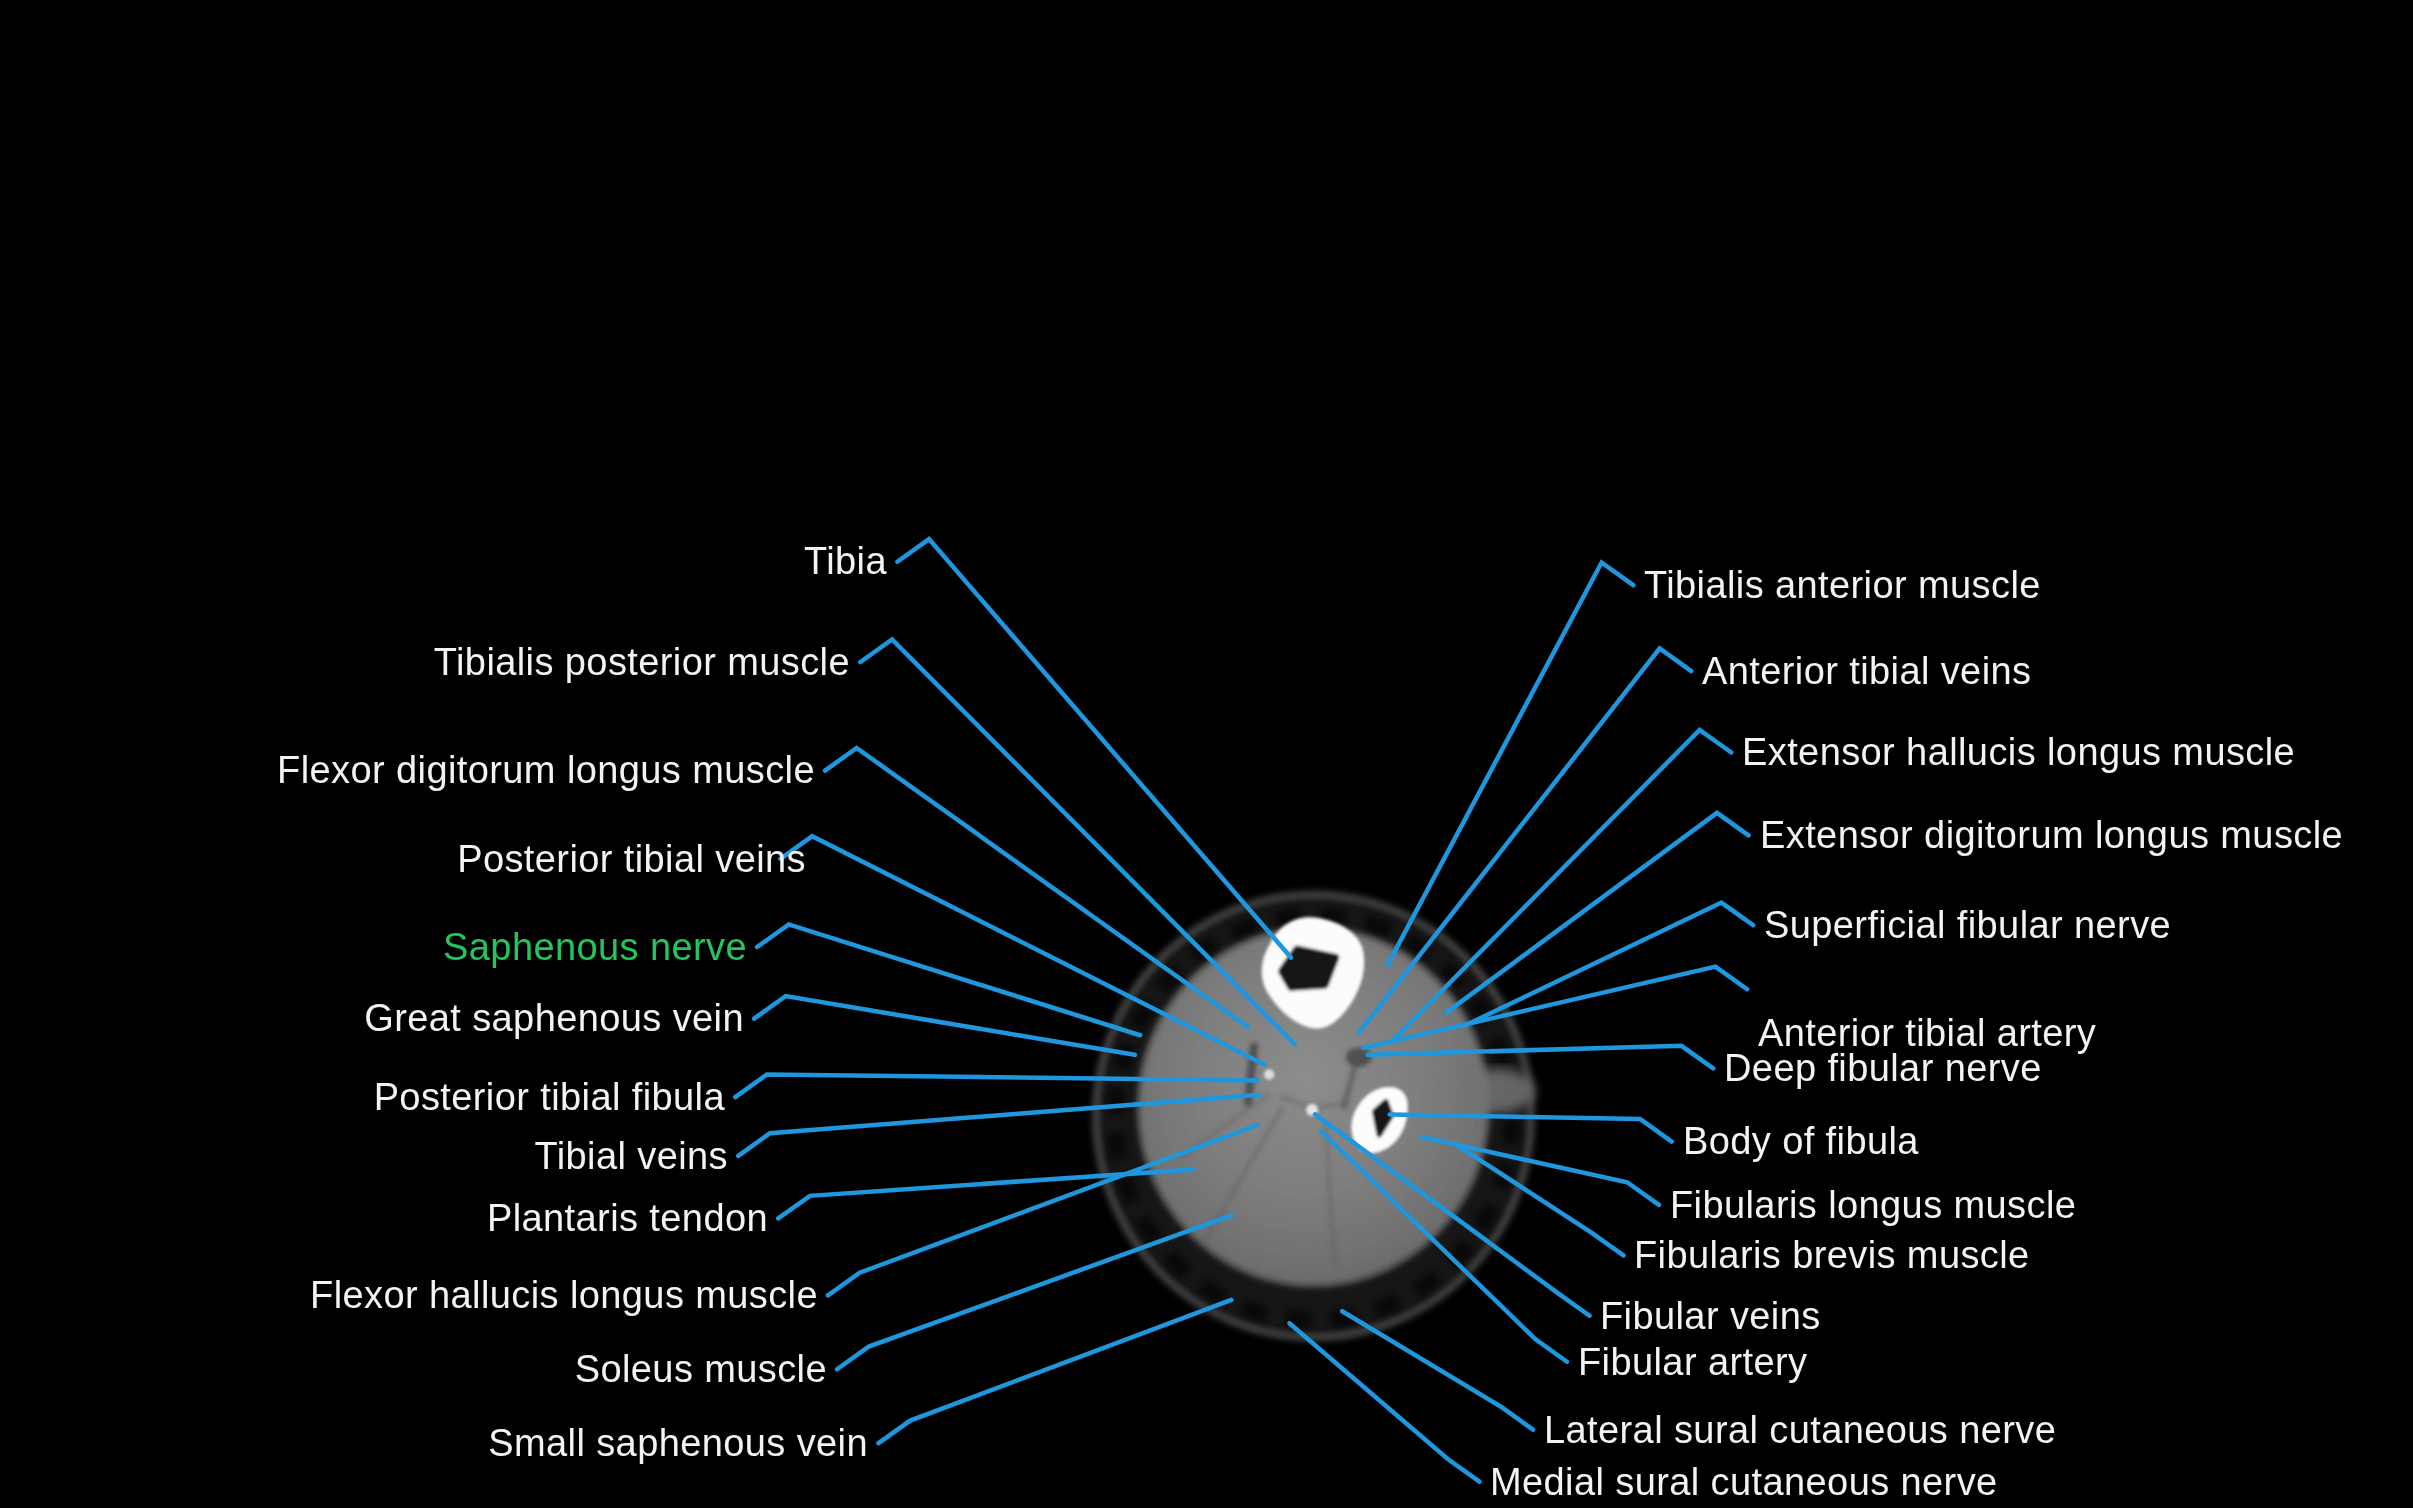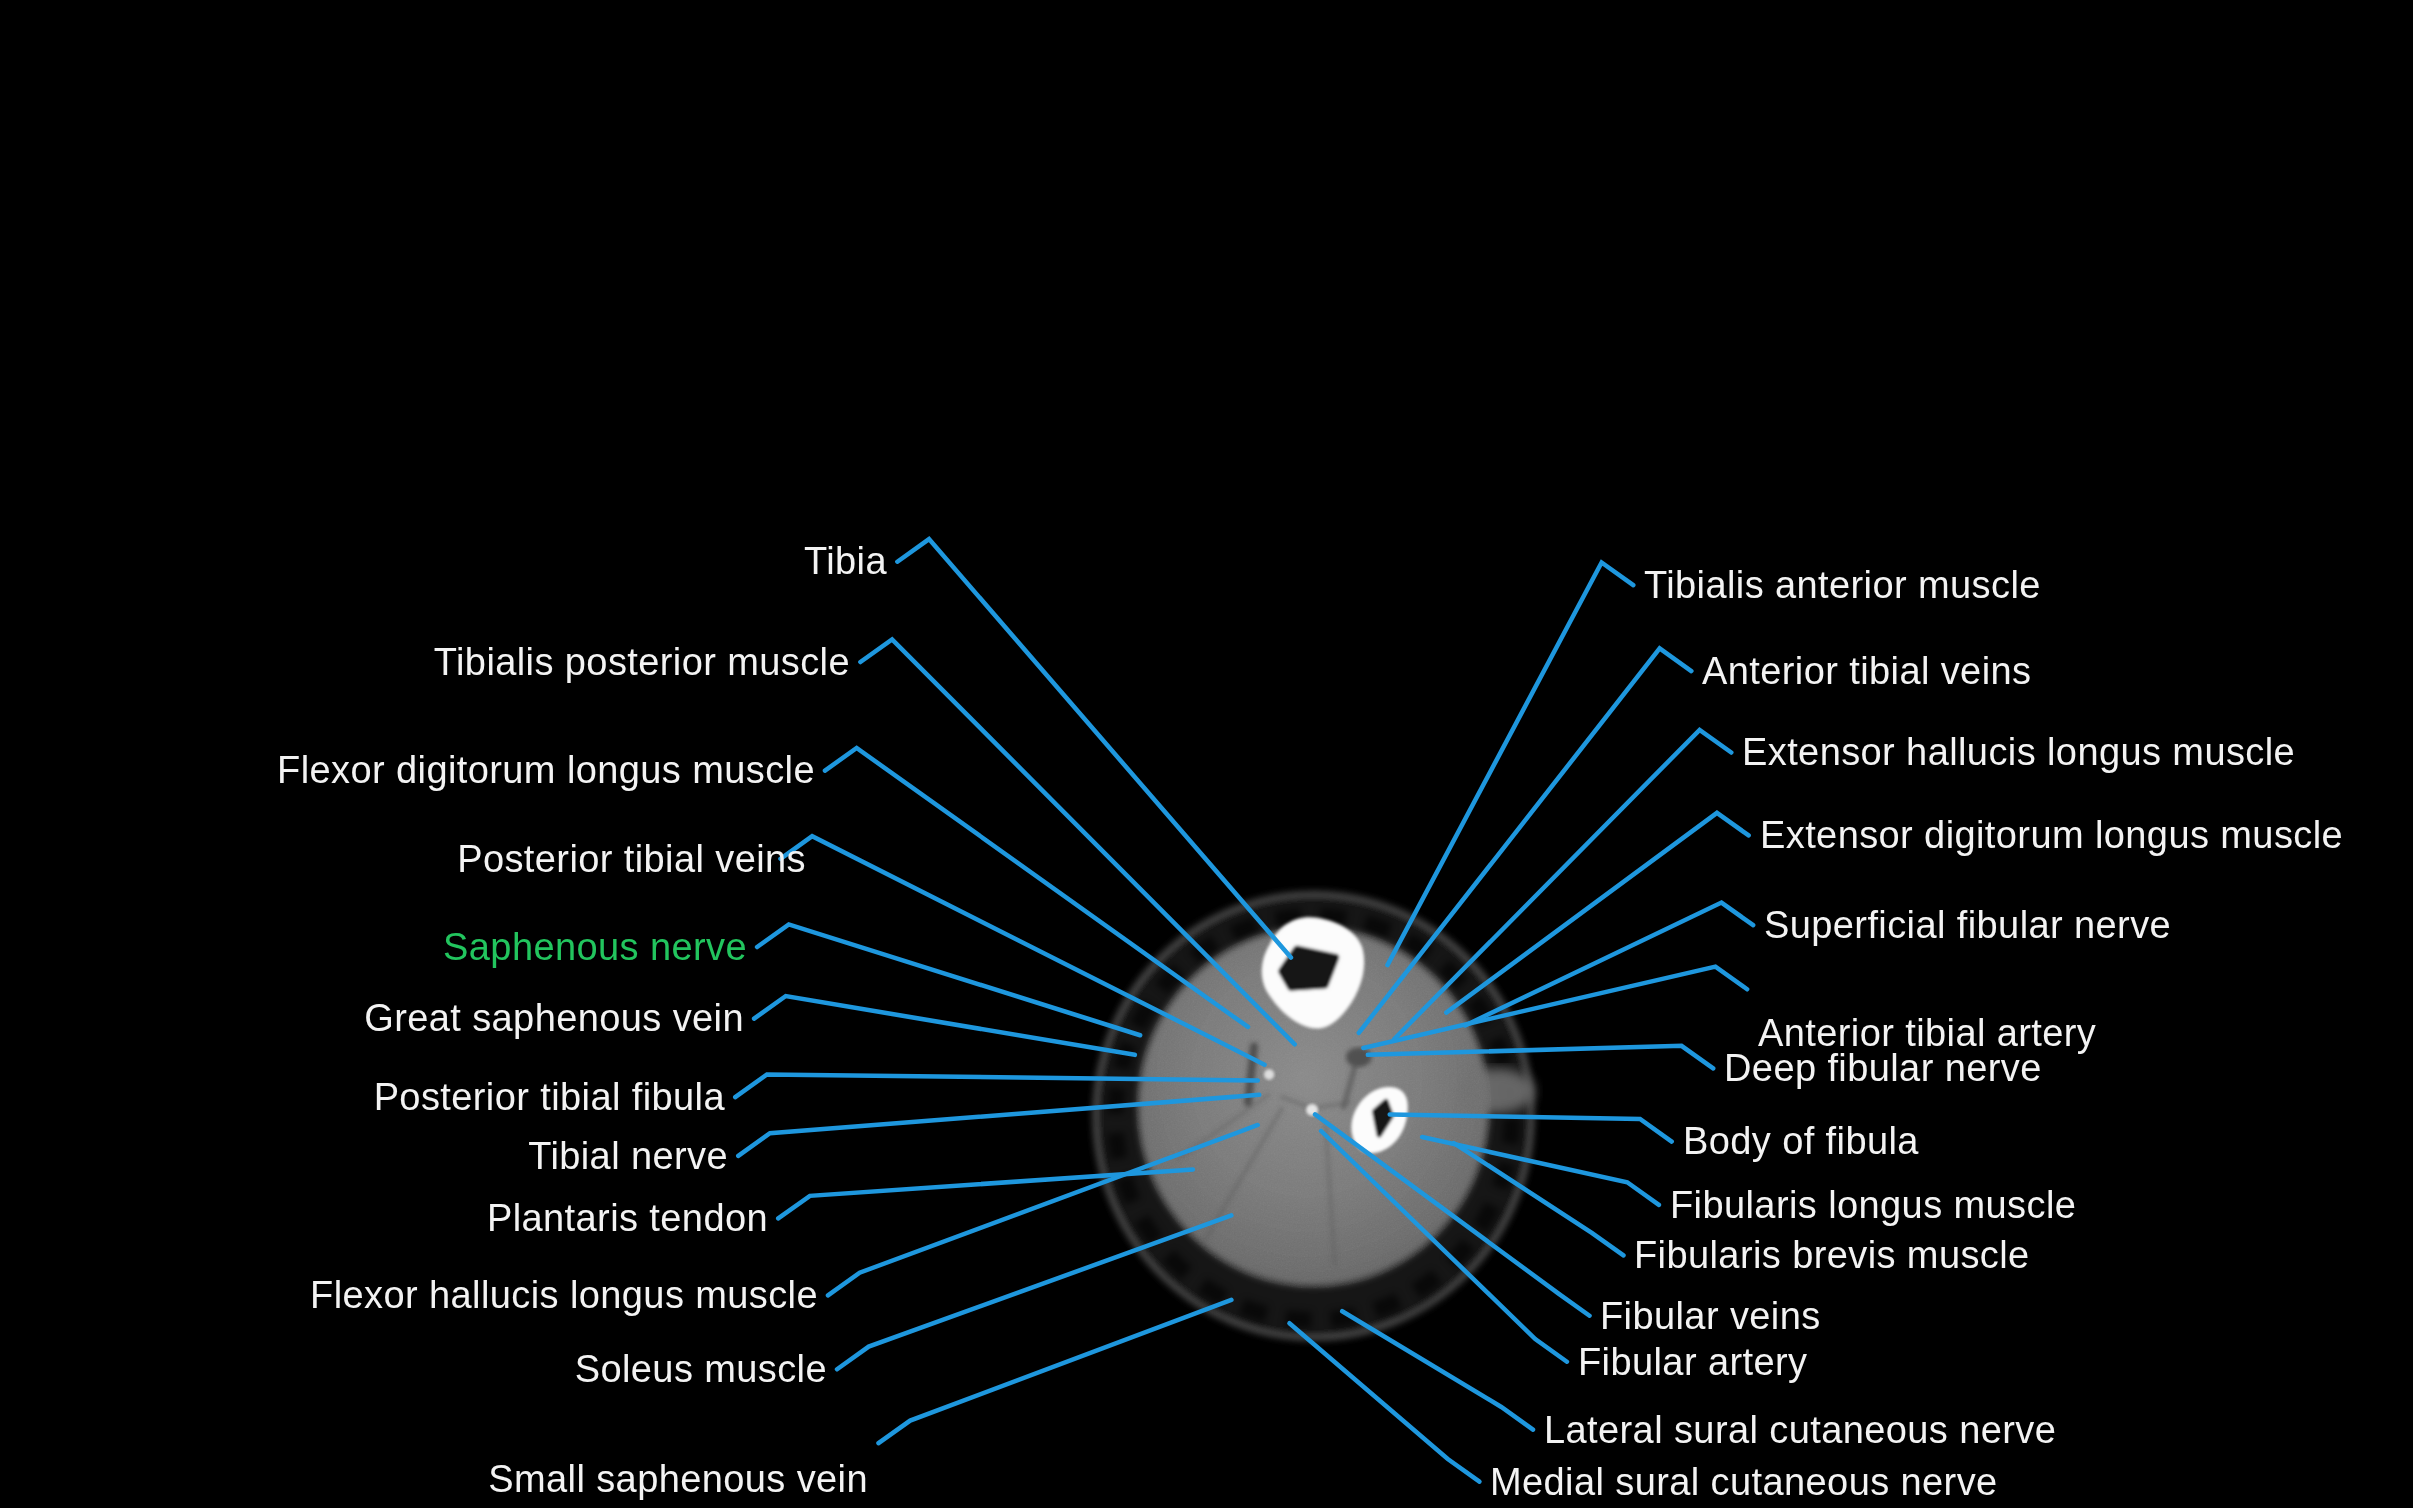--- a/index.html
+++ b/index.html
@@ -153,25 +153,25 @@
   </svg>
 
   <div id="labels">
       <div class="label left" style="left: 887px; top: 563px; color: rgb(243, 243, 243);">Tibia</div>
       <div class="label left" style="left: 850px; top: 664px; color: rgb(243, 243, 243);">Tibialis posterior muscle</div>
       <div class="label left" style="left: 815px; top: 772px; color: rgb(243, 243, 243);">Flexor digitorum longus muscle</div>
       <div class="label left" style="left: 770px; top: 861px; color: rgb(243, 243, 243); margin-left: 36px;">Posterior tibial veins</div>
       <div class="label left" style="left: 747px; top: 949px; color: #22c55e;">Saphenous nerve</div>
       <div class="label left" style="left: 744px; top: 1020px; color: rgb(243, 243, 243);">Great saphenous vein</div>
       <div class="label left" style="left: 725px; top: 1099px; color: rgb(243, 243, 243);">Posterior tibial fibula</div>
-      <div class="label left" style="left: 728px; top: 1158px; color: rgb(243, 243, 243);">Tibial nerve</div>
+      <div class="label left" style="left: 728px; top: 1158px; color: rgb(243, 243, 243);">Tibial veins</div>
       <div class="label left" style="left: 768px; top: 1220px; color: rgb(243, 243, 243);">Plantaris tendon</div>
       <div class="label left" style="left: 818px; top: 1297px; color: rgb(243, 243, 243);">Flexor hallucis longus muscle</div>
       <div class="label left" style="left: 827px; top: 1371px; color: rgb(243, 243, 243);">Soleus muscle</div>
-      <div class="label left" style="left: 868px; top: 1445px; color: rgb(243, 243, 243); margin-top: 36px;">Small saphenous vein</div>
+      <div class="label left" style="left: 868px; top: 1445px; color: rgb(243, 243, 243);">Small saphenous vein</div>
       <div class="label right" style="left: 1644px; top: 587px; color: rgb(243, 243, 243);">Tibialis anterior muscle</div>
       <div class="label right" style="left: 1702px; top: 673px; color: rgb(243, 243, 243);">Anterior tibial veins</div>
       <div class="label right" style="left: 1742px; top: 754px; color: rgb(243, 243, 243);">Extensor hallucis longus muscle</div>
       <div class="label right" style="left: 1760px; top: 837px; color: rgb(243, 243, 243);">Extensor digitorum longus muscle</div>
       <div class="label right" style="left: 1764px; top: 927px; color: rgb(243, 243, 243);">Superficial fibular nerve</div>
       <div class="label right" style="left: 1758px; top: 991px; color: rgb(243, 243, 243); margin-top: 44px;">Anterior tibial artery</div>
       <div class="label right" style="left: 1724px; top: 1070px; color: rgb(243, 243, 243);">Deep fibular nerve</div>
       <div class="label right" style="left: 1683px; top: 1143px; color: rgb(243, 243, 243);">Body of fibula</div>
       <div class="label right" style="left: 1670px; top: 1207px; color: rgb(243, 243, 243);">Fibularis longus muscle</div>
       <div class="label right" style="left: 1634px; top: 1257px; color: rgb(243, 243, 243);">Fibularis brevis muscle</div>

